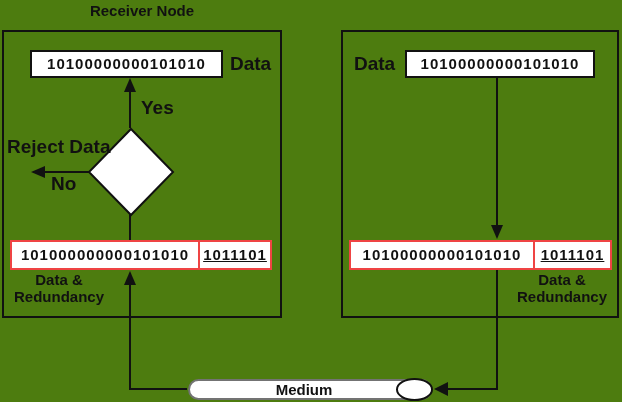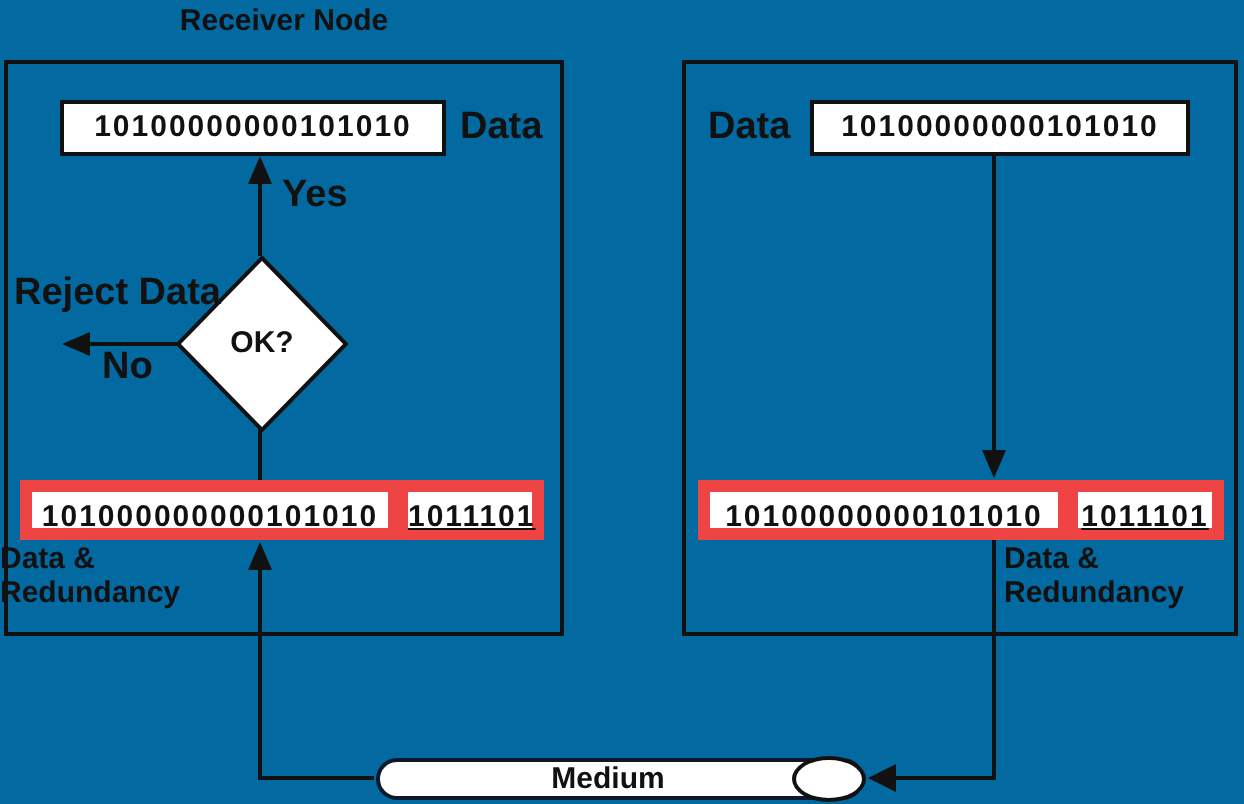--- a/index.html
+++ b/index.html
@@ -1,32 +1,32 @@
 <!DOCTYPE html>
 <html><head>
 <meta charset="utf-8">
 <style>
   html,body{margin:0;padding:0;background:#fff;}
   #stage{
-    position:relative;width:622px;height:402px;background:#0369a1;overflow:hidden;
+    position:relative;width:622px;height:402px;background:#4d7c0f;overflow:hidden;
     font-family:"Liberation Sans",sans-serif;font-weight:bold;color:#111111;
   }
   #stage svg{position:absolute;left:0;top:0;z-index:1;}
   .el{position:absolute;z-index:2;}
   .node-box{border:2px solid #111;background:transparent;box-sizing:border-box;}
   .title{font-size:15px;text-align:center;white-space:nowrap;}
   .databox{border:2px solid #111;background:#fff;box-sizing:border-box;
     font-size:15px;letter-spacing:1px;text-align:center;line-height:24px;white-space:nowrap;}
   .lbl{font-size:19px;white-space:nowrap;line-height:16px;}
   .drwrap{display:flex;}
-  .drcell{border:6px solid #ef4444;background:#fff;box-sizing:border-box;height:30px;
+  .drcell{border:2px solid #ef4444;background:#fff;box-sizing:border-box;height:30px;
     font-size:15px;letter-spacing:1px;text-align:center;line-height:26px;white-space:nowrap;}
   .drcell.second{margin-left:-2px;text-decoration:underline;}
-  .drlabel{font-size:15px;text-align:left;line-height:17px;}
-  .capsule{border:2px solid #0f172a;border-radius:11px;background:#fff;box-sizing:border-box;
+  .drlabel{font-size:15px;text-align:center;line-height:17px;}
+  .capsule{border:2px solid #737373;border-radius:11px;background:#fff;box-sizing:border-box;
     font-size:15px;text-align:center;line-height:17px;padding-right:12px;}
   .ellipse{border:2px solid #111;border-radius:50%;background:#fff;box-sizing:border-box;z-index:3;}
   .okq{font-size:15px;text-align:center;}
 </style>
 </head>
 <body>
 
 <div id="stage">
 
   <svg width="622" height="402" viewBox="0 0 622 402">
@@ -55,24 +55,23 @@
   </svg>
 
   <div class="el title" style="left:2px;top:2px;width:280px;">Receiver Node</div>
 
   <div class="el node-box" style="left:2px;top:30px;width:280px;height:288px;"></div>
   <div class="el node-box" style="left:341px;top:30px;width:278px;height:288px;"></div>
 
   <div class="el databox" style="left:30px;top:50px;width:193px;height:28px;">10100000000101010</div>
   <div class="el lbl" style="left:230px;top:56px;">Data</div>
 
-  <div class="el lbl" style="left:141px;top:90px;">Yes</div>
+  <div class="el lbl" style="left:141px;top:100px;">Yes</div>
   <div class="el lbl" style="left:7px;top:139px;">Reject Data</div>
   <div class="el lbl" style="left:51px;top:176px;">No</div>
-  <div class="el okq" style="left:101px;top:163px;width:60px;">OK?</div>
 
   <div class="el drwrap" style="left:10px;top:240px;">
     <div class="drcell" style="width:190px;">101000000000101010</div>
     <div class="drcell second" style="width:74px;">1011101</div>
   </div>
   <div class="el drlabel" style="left:0px;top:271px;width:118px;">
     <div>Data &amp;</div>
     <div>Redundancy</div>
   </div>
 

